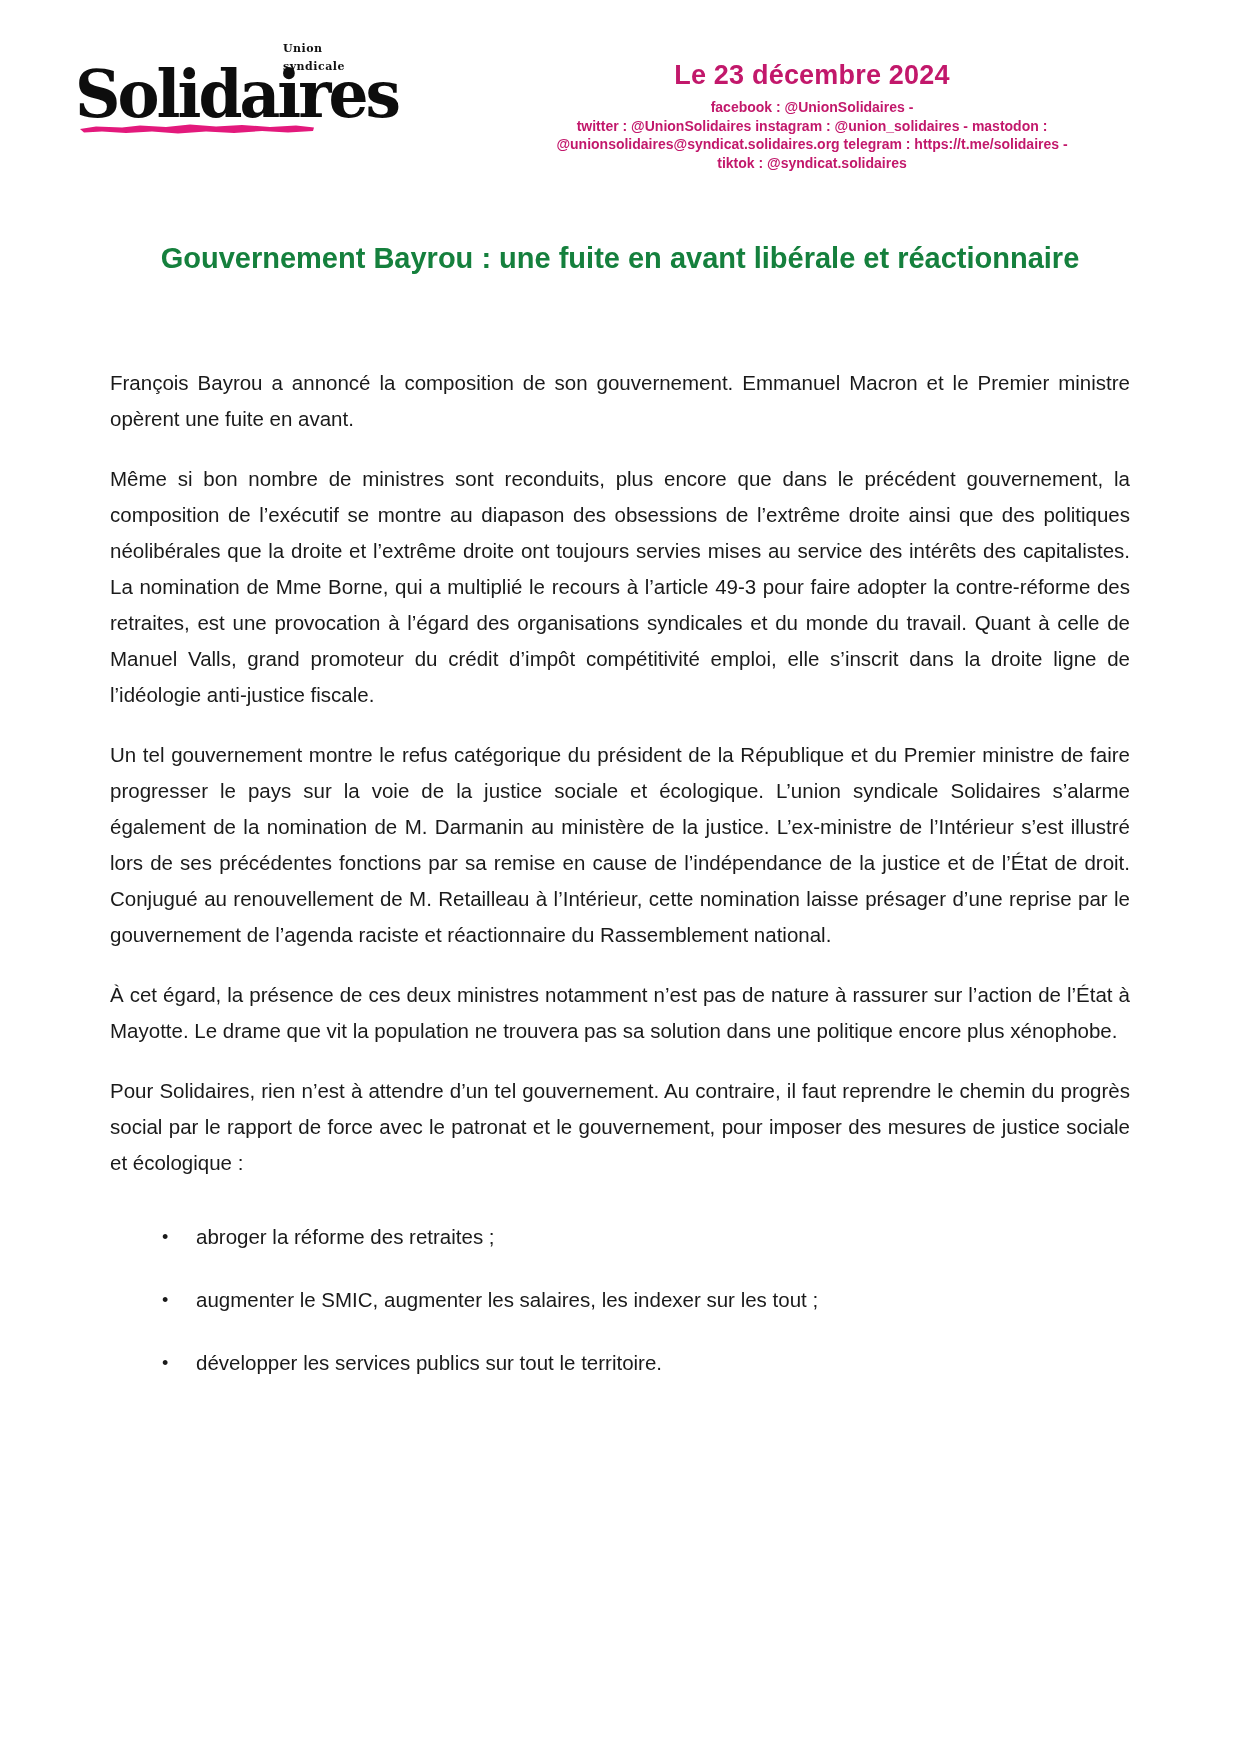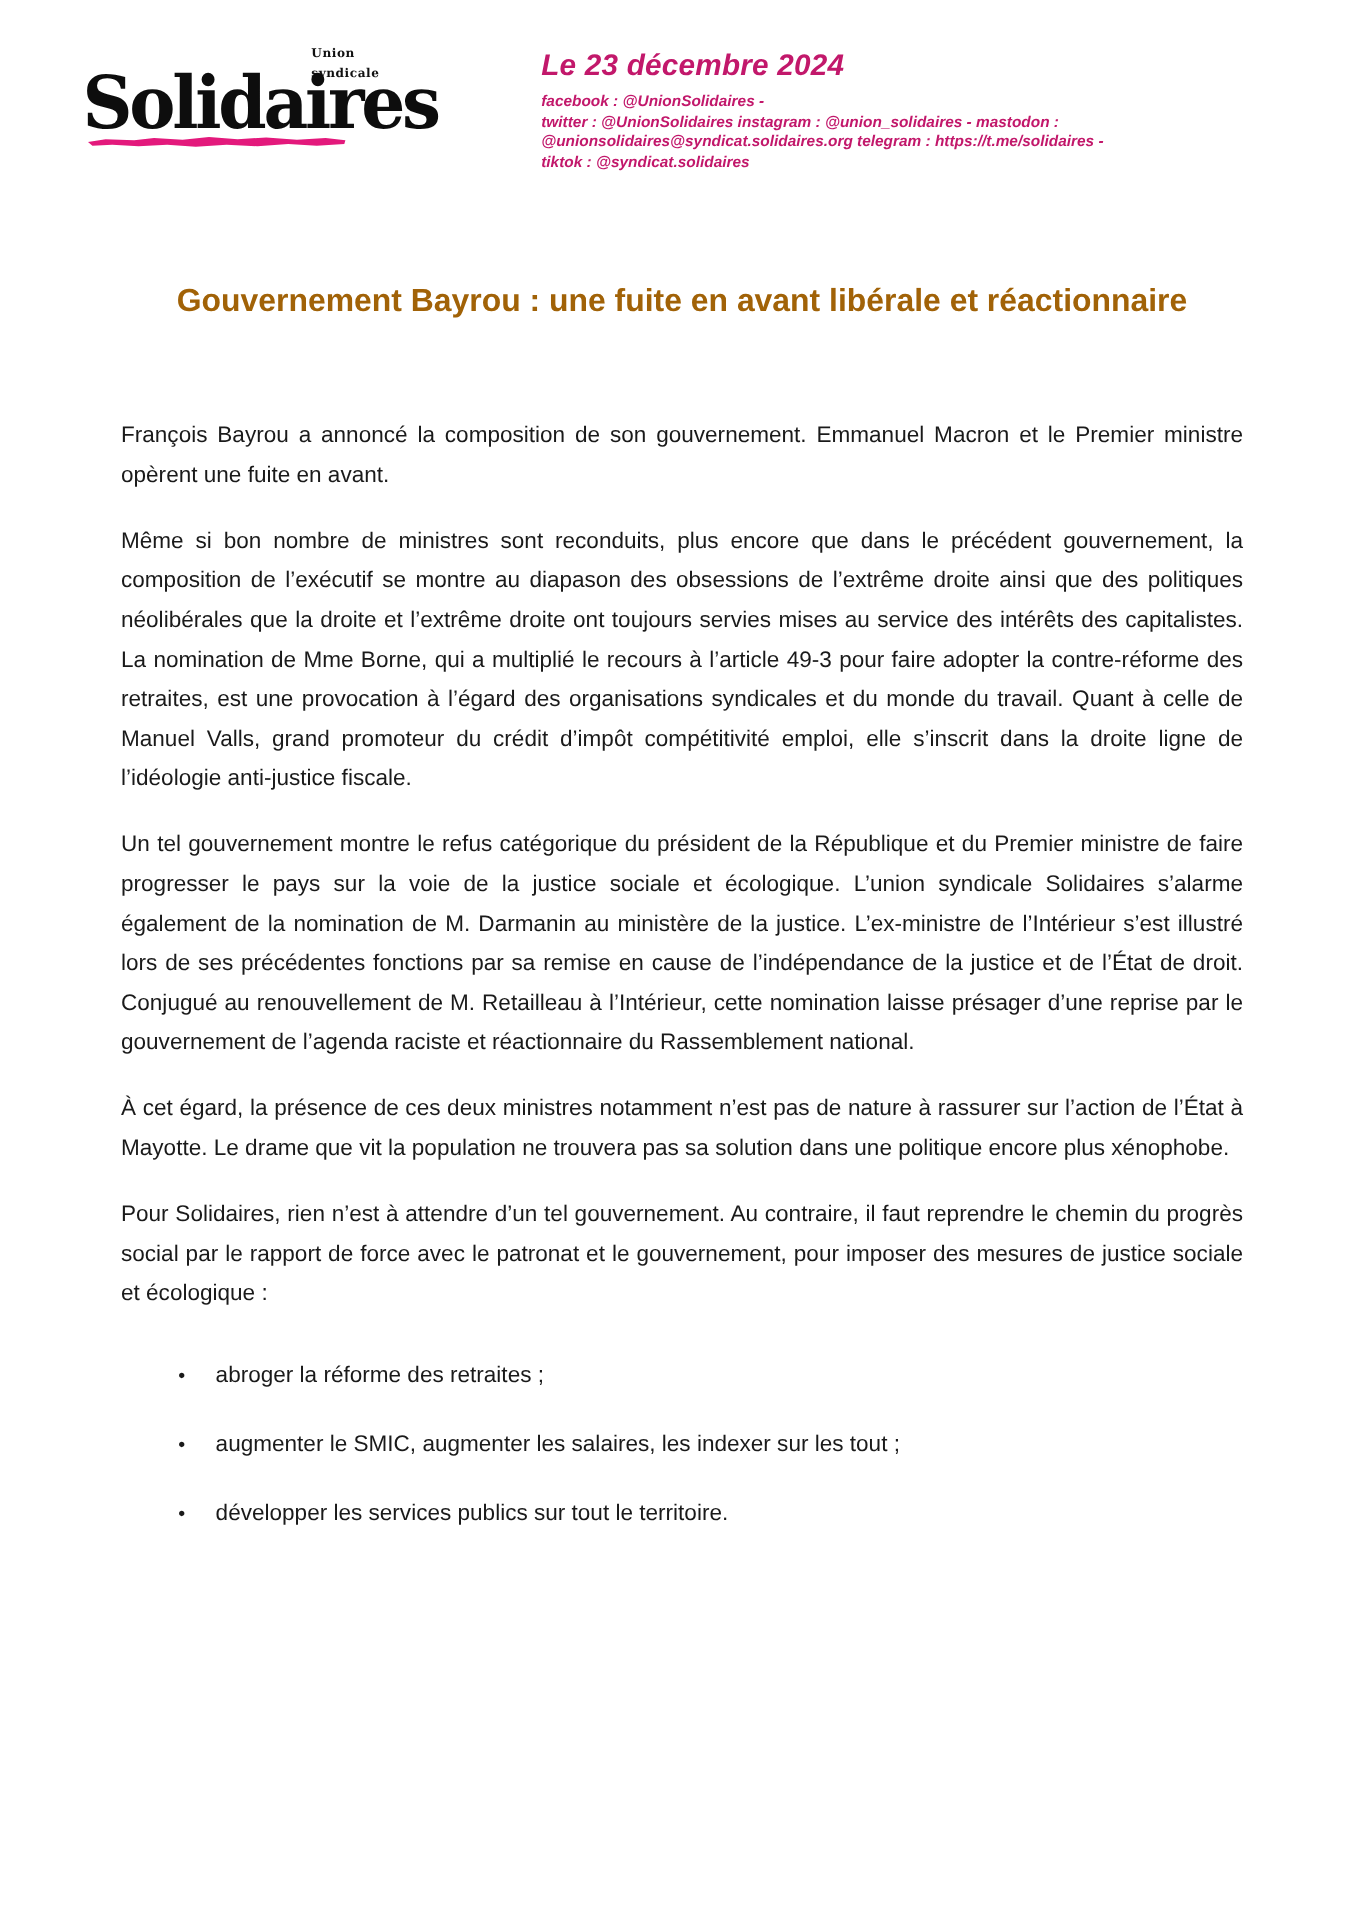--- a/index.html
+++ b/index.html
@@ -50,24 +50,23 @@
     position: absolute;
     left: 3px;
     top: 86px;
     width: 238px;
     height: 16px;
   }
 
   .header-right {
     position: absolute;
     right: 108px;
-    top: 44px;
+    top: 60px;
     width: 640px;
-    text-align: left;
-    font-style: italic;
+    text-align: center;
   }
   .doc-date {
     font-size: 27px;
     font-weight: bold;
     letter-spacing: 0.2px;
     margin-bottom: 7px;
   }
   .social-line {
     font-size: 14px;
     font-weight: bold;
@@ -83,21 +82,21 @@
     text-align: center;
     font-size: 29px;
     font-weight: bold;
   }
 
   
   .article {
     position: absolute;
     left: 110px;
     right: 110px;
-    top: 378px;
+    top: 365px;
     color: #1a1a1a;
     font-size: 20.5px;
     line-height: 36px;
   }
   .article p {
     margin: 0 0 24px 0;
     text-align: justify;
   }
   .demands {
     list-style: none;
@@ -134,21 +133,21 @@
   <div class="header-right" style="color:#C2186B">
     <div class="doc-date">Le 23 décembre 2024</div>
     <div>
       <div class="social-line">facebook : @UnionSolidaires -</div>
       <div class="social-line">twitter : @UnionSolidaires instagram : @union_solidaires - mastodon :</div>
       <div class="social-line">@unionsolidaires@syndicat.solidaires.org telegram : https://t.me/solidaires -</div>
       <div class="social-line">tiktok : @syndicat.solidaires</div>
     </div>
   </div>
 
-  <h1 class="doc-title" style="color:#a16207; margin:16px">Gouvernement Bayrou : une fuite en avant libérale et réactionnaire</h1>
+  <h1 class="doc-title" style="color:#15803d; margin:0">Gouvernement Bayrou : une fuite en avant libérale et réactionnaire</h1>
 
   <div class="article">
     <p>François Bayrou a annoncé la composition de son gouvernement. Emmanuel Macron et le Premier ministre opèrent une fuite en avant.</p>
     <p>Même si bon nombre de ministres sont reconduits, plus encore que dans le précédent gouvernement, la composition de l’exécutif se montre au diapason des obsessions de l’extrême droite ainsi que des politiques néolibérales que la droite et l’extrême droite ont toujours servies mises au service des intérêts des capitalistes. La nomination de Mme Borne, qui a multiplié le recours à l’article 49-3 pour faire adopter la contre-réforme des retraites, est une provocation à l’égard des organisations syndicales et du monde du travail. Quant à celle de Manuel Valls, grand promoteur du crédit d’impôt compétitivité emploi, elle s’inscrit dans la droite ligne de l’idéologie anti-justice fiscale.</p>
     <p>Un tel gouvernement montre le refus catégorique du président de la République et du Premier ministre de faire progresser le pays sur la voie de la justice sociale et écologique. L’union syndicale Solidaires s’alarme également de la nomination de M. Darmanin au ministère de la justice. L’ex-ministre de l’Intérieur s’est illustré lors de ses précédentes fonctions par sa remise en cause de l’indépendance de la justice et de l’État de droit. Conjugué au renouvellement de M. Retailleau à l’Intérieur, cette nomination laisse présager d’une reprise par le gouvernement de l’agenda raciste et réactionnaire du Rassemblement national.</p>
     <p>À cet égard, la présence de ces deux ministres notamment n’est pas de nature à rassurer sur l’action de l’État à Mayotte. Le drame que vit la population ne trouvera pas sa solution dans une politique encore plus xénophobe.</p>
     <p>Pour Solidaires, rien n’est à attendre d’un tel gouvernement. Au contraire, il faut reprendre le chemin du progrès social par le rapport de force avec le patronat et le gouvernement, pour imposer des mesures de justice sociale et écologique :</p>
 
     <ul class="demands">
       <li>

